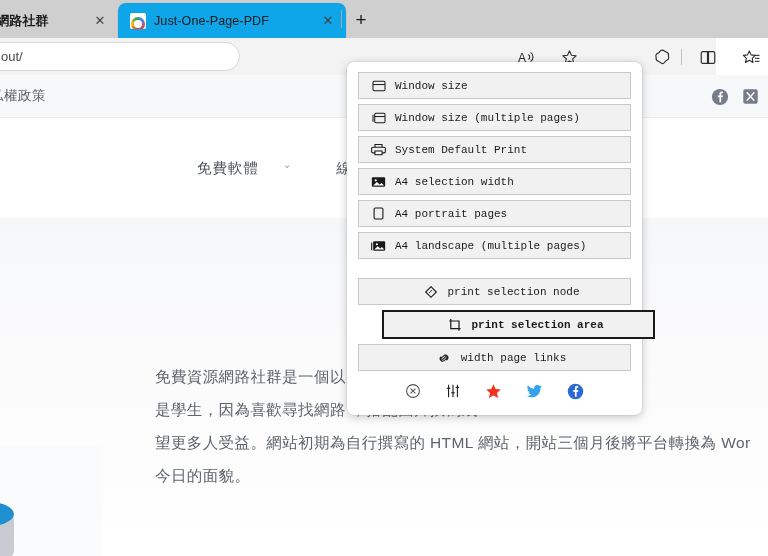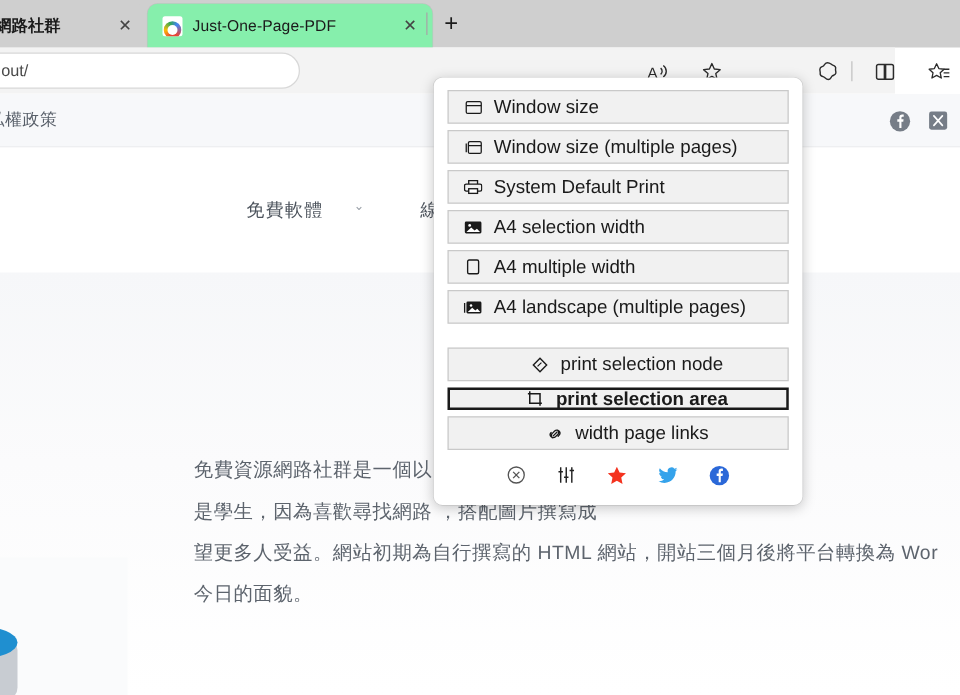--- a/index.html
+++ b/index.html
@@ -17,21 +17,21 @@
     background: #cfcfcf;
   }
   .tab {
     position: absolute; top: 3px; height: 35px;
     border-radius: 8px 8px 0 0;
     display: flex; align-items: center; gap: 8px;
     padding: 0 8px 0 12px;
     font-size: 12.5px; color: #1b1b1b;
   }
   .tab.inactive { left: -42px; width: 160px; background: #cfcfcf; }
-  .tab.active   { left: 118px; width: 228px; background: #86efac;
+  .tab.active   { left: 118px; width: 228px; background: #0ea5e9;
                   box-shadow: 0 0 0 0.5px rgba(0,0,0,.07); }
   .tab .tab-title {
     flex: 1; white-space: nowrap; overflow: hidden;
     font-size: 12.5px; letter-spacing: .1px;
   }
   .tab.inactive .tab-title { font-weight: 700; font-size: 13px; }
   .tab-close {
     width: 20px; height: 20px; border-radius: 4px;
     display: flex; align-items: center; justify-content: center;
     font-size: 13px; color: #444; flex: none;
@@ -159,28 +159,28 @@
     width: 295px; background: #ffffff;
     border-radius: 7px;
     box-shadow: 0 2px 10px rgba(0,0,0,.22), 0 0 0 0.5px rgba(0,0,0,.10);
     padding: 10px 11px 9px 11px;
     z-index: 40;
   }
   .menu-btn {
     width: 100%; height: 27px; margin-bottom: 5px;
     background: #f1f1f1; border: 1px solid #c9c9c9; border-radius: 0;
     display: flex; align-items: center;
-    font-size: 15px; color: #1a1a1a;
-    padding-left: 12px; gap: 9px;
+    font-size: 11px; color: #1a1a1a;
+    padding-left: 12px; gap: 9px; font-family: Liberation Mono, monospace;
   }
   .menu-btn .mi { width: 15px; height: 15px; flex: none;
                   display: flex; align-items: center; justify-content: center; }
   .menu-btn.center { justify-content: center; padding-left: 14px; }
   .menu-btn.selected {
-    border: 2px solid #1a1a1a; font-weight: 700; height: 18px;
+    border: 2px solid #1a1a1a; font-weight: 700; height: 29px; margin-left: 24px;
   }
   .menu-gap { height: 14px; }
   .share-row {
     display: flex; align-items: center; justify-content: center;
     gap: 24px; height: 30px; margin-top: 3px;
   }
   .share-ic { display: flex; align-items: center; justify-content: center; }
 
   svg { display: block; }
 </style>
@@ -349,21 +349,21 @@
       </span>
       <span>A4 selection width</span>
     </div>
 
     <div class="menu-btn">
       <span class="mi">
         <svg width="11" height="13" viewBox="0 0 12 14">
           <rect x="1.2" y="1" width="9.6" height="12" rx="1.3" fill="none" stroke="#1a1a1a" stroke-width="1.2"></rect>
         </svg>
       </span>
-      <span>A4 multiple width</span>
+      <span>A4 portrait pages</span>
     </div>
 
     <div class="menu-btn">
       <span class="mi">
         <svg width="15" height="12" viewBox="0 0 16 13">
           <path d="M0.6 2.6v8.4" stroke="#1a1a1a" stroke-width="1.2"></path>
           <rect x="2.2" y="1.3" width="13" height="10.4" rx="1.2" fill="#1a1a1a"></rect>
           <circle cx="6.2" cy="4.7" r="1.1" fill="#fff"></circle>
           <path d="M3.4 10.4 7.2 6.7 9.9 9.2 11.7 7.6 14.2 10.4Z" fill="#fff"></path>
         </svg>

